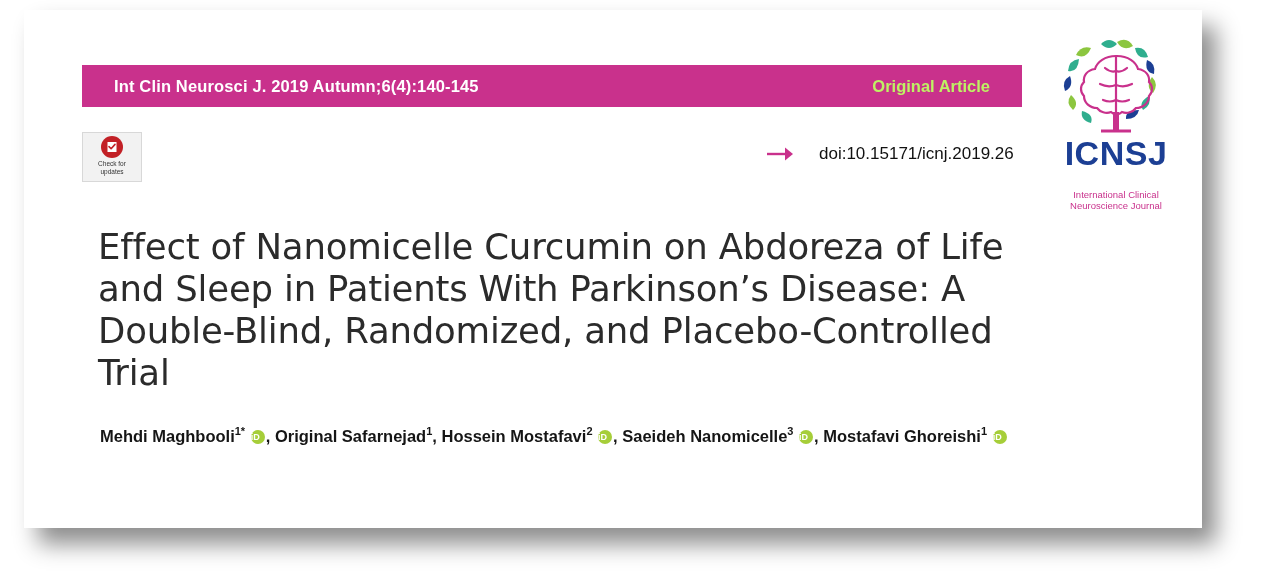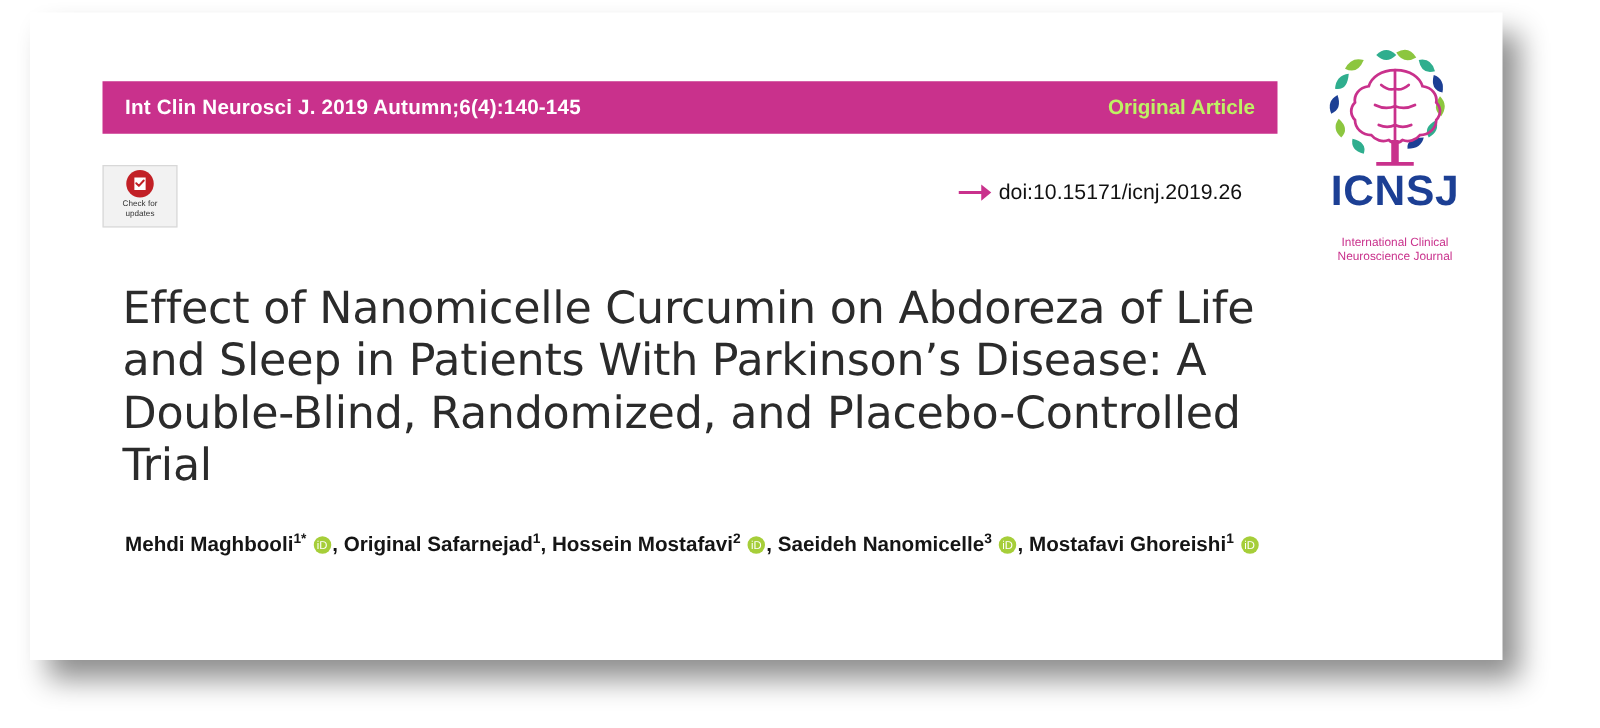--- a/index.html
+++ b/index.html
@@ -38,21 +38,21 @@
   .ribbon {
     position: absolute;
     left: 58px;
     top: 55px;
     width: 940px;
     height: 42px;
     background: #c9318c;
     display: flex;
     align-items: center;
     justify-content: space-between;
-    padding: 0 18px;
+    padding: 0 32px;
     box-sizing: border-box;
   }
   .ribbon-left {
     color: #ffffff;
     font-size: 16.5px;
     font-weight: bold;
     letter-spacing: 0.15px;
     white-space: nowrap;
   }
   .ribbon-right {
@@ -98,21 +98,21 @@
     font-family: "Liberation Sans", sans-serif;
   }
 
   
   .doi-row {
     position: absolute;
     left: 742px;
     top: 133px;
     display: flex;
     align-items: center;
-    gap: 5px;
+    gap: 25px;
   }
   .doi-arrow {
     width: 28px;
     height: 22px;
     display: block;
   }
   .doi-text {
     font-size: 17px;
     color: #111111;
     font-family: "Liberation Sans", sans-serif;
@@ -186,22 +186,21 @@
   }
   .orcid {
     display: inline-block;
     width: 14px;
     height: 14px;
     border-radius: 50%;
     background: #a6ce39;
     color: #ffffff;
     font-size: 9px;
     line-height: 14px;
-    text-align: center;
-    font-weight: normal;
+    font-weight: bold;
     font-family: "Liberation Sans", sans-serif;
     vertical-align: 2px;
     margin: 0 1px;
   }
 </style>
 </head>
 <body>
 
 <div class="page-canvas">
   <div class="paper">

